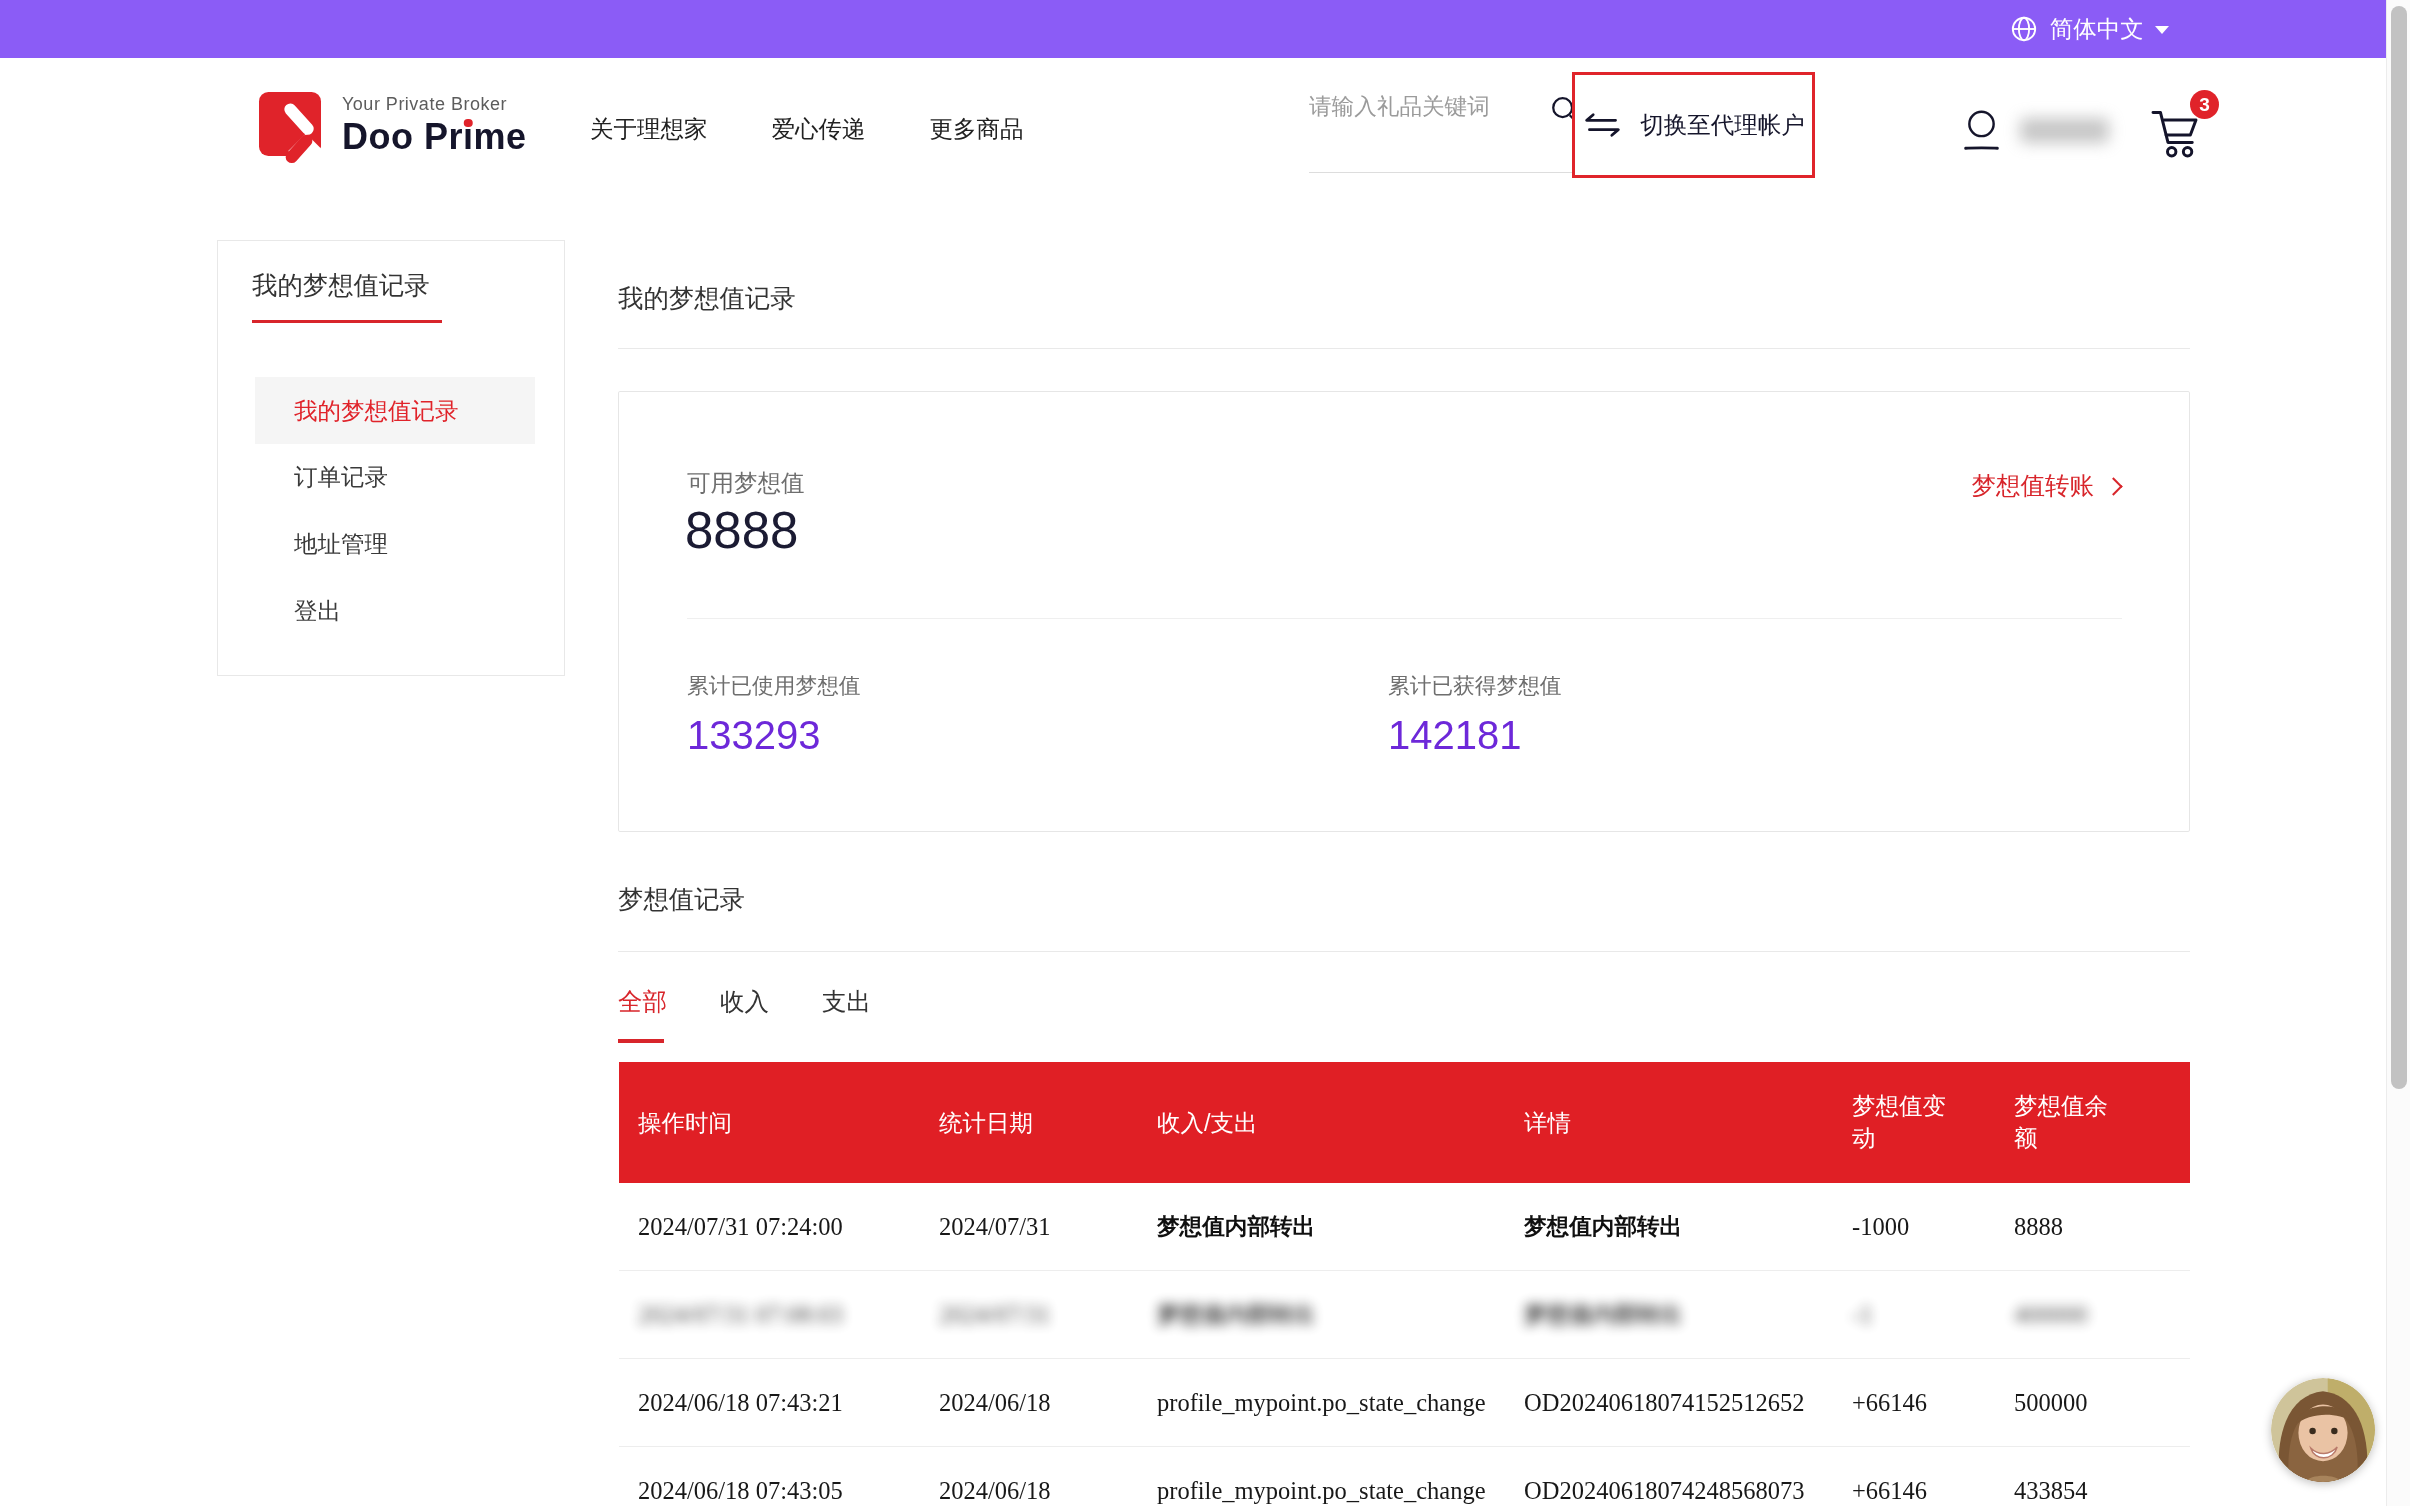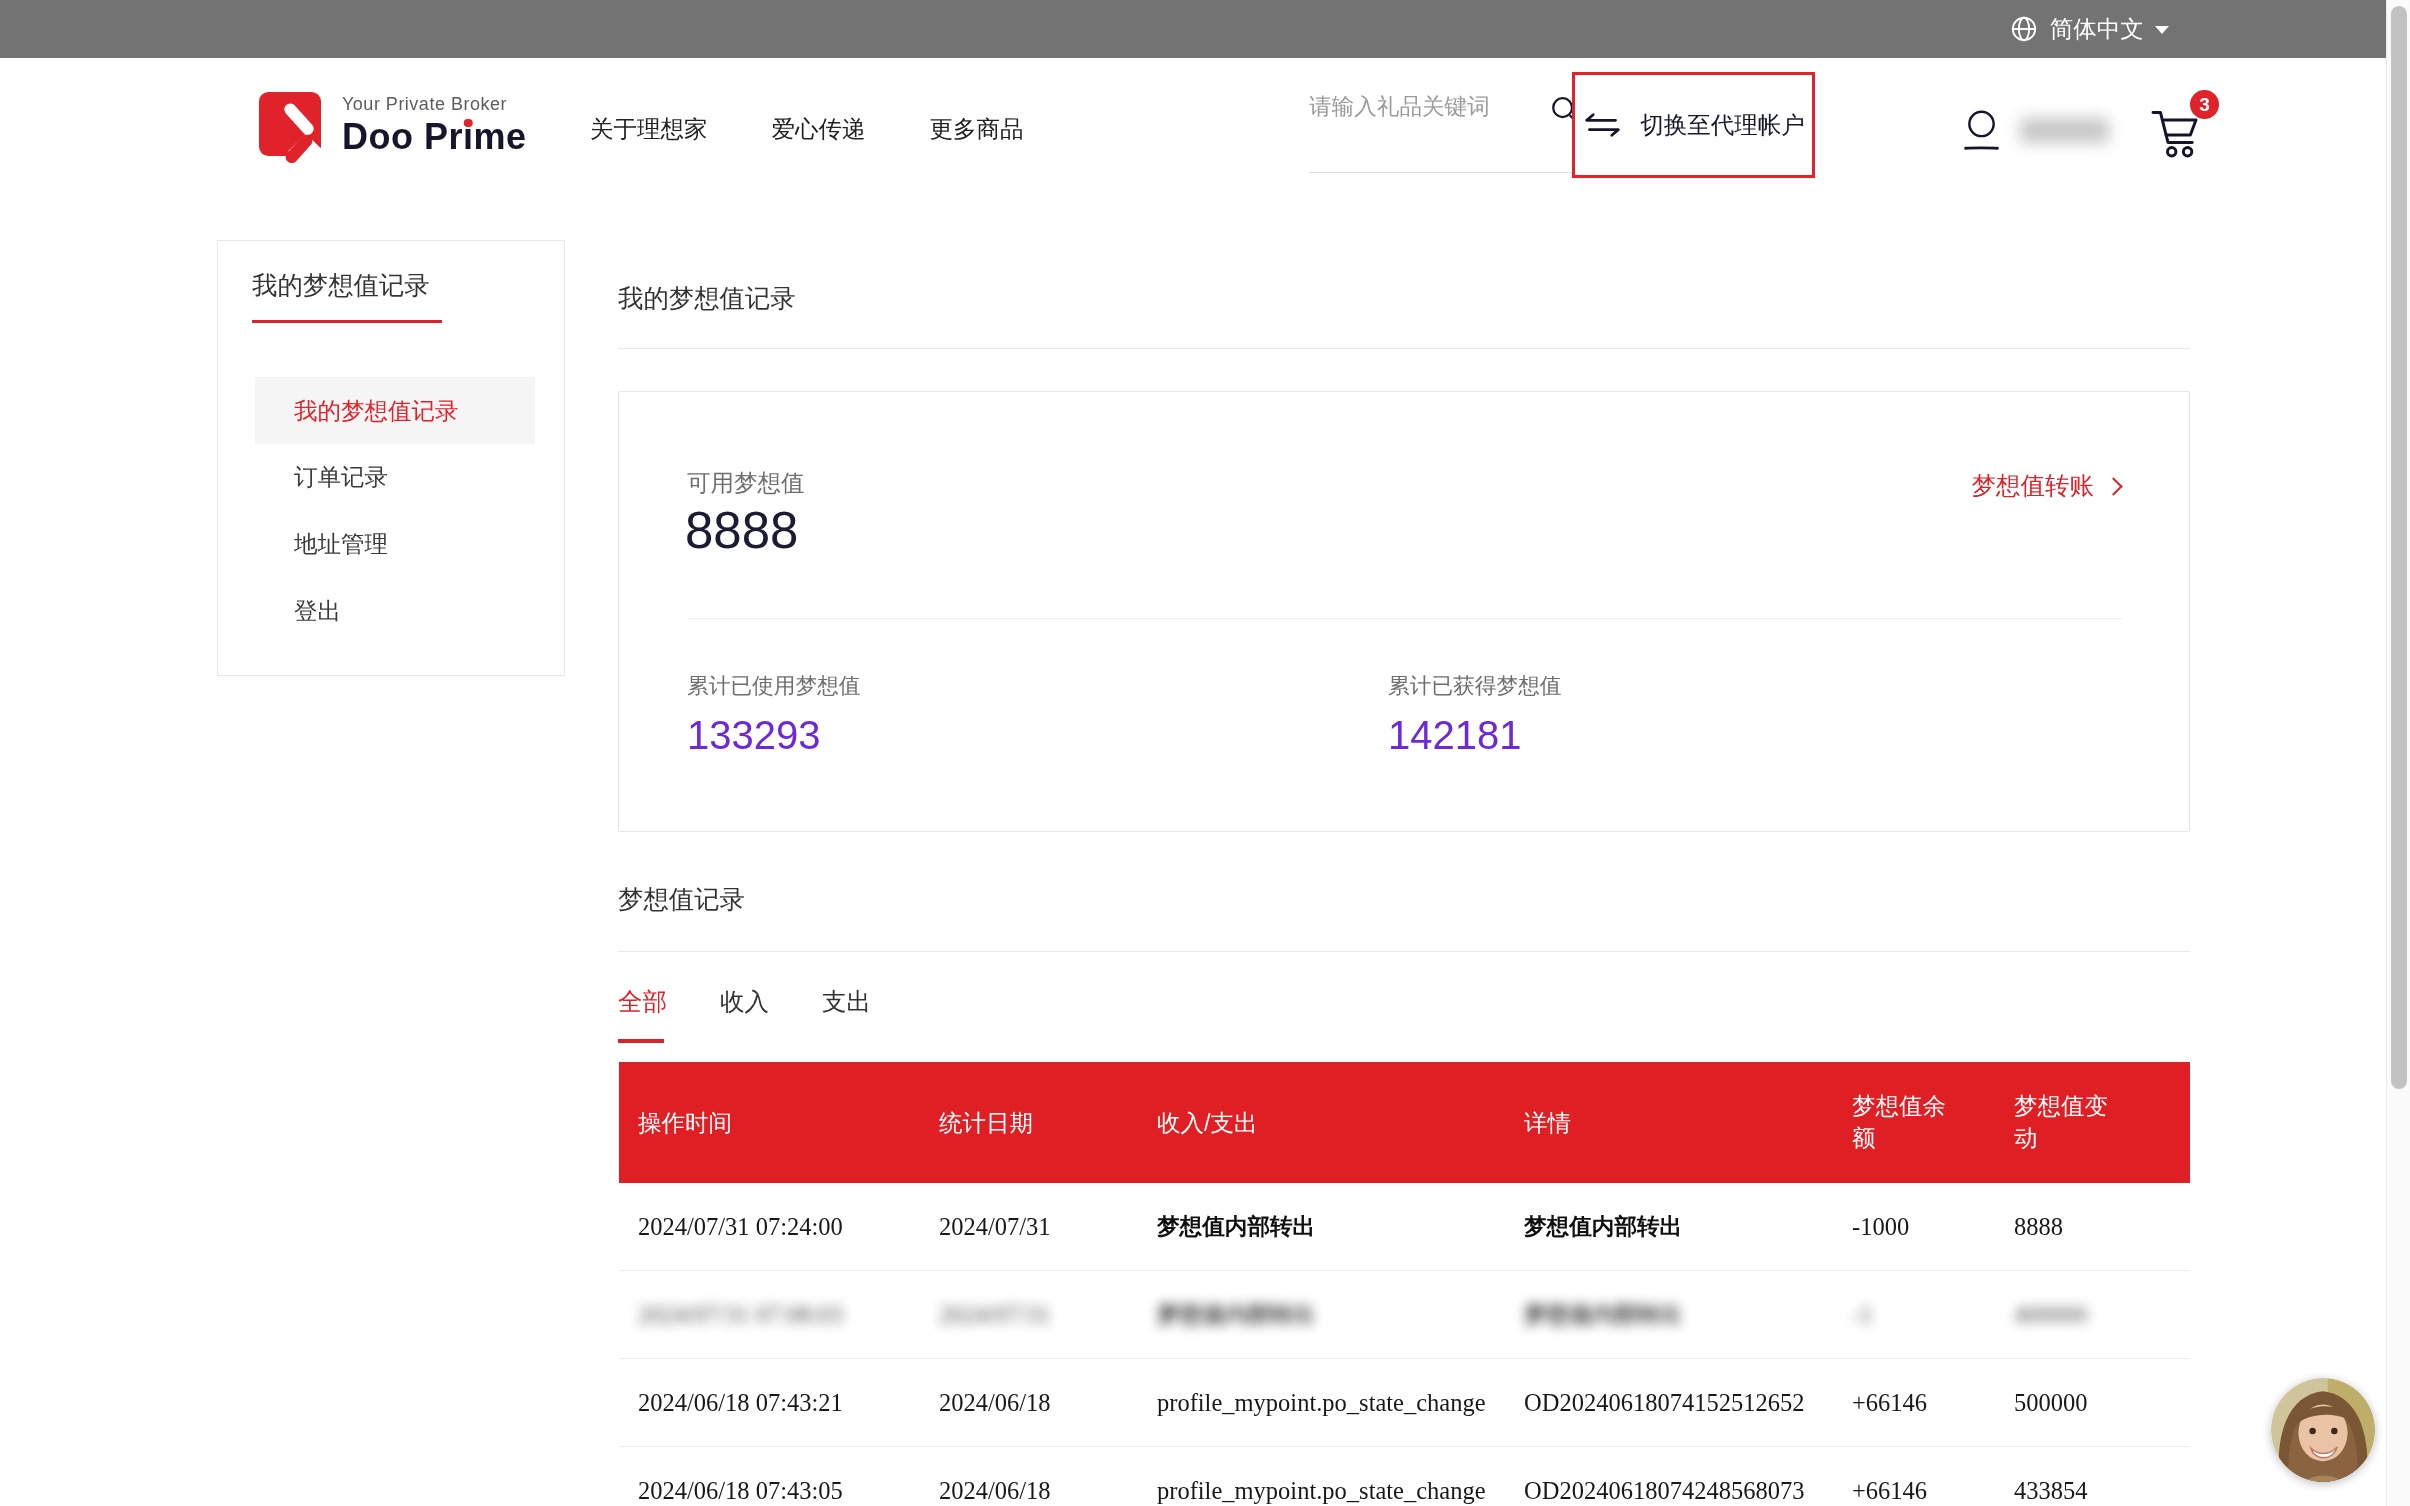--- a/index.html
+++ b/index.html
@@ -2,21 +2,21 @@
 <html style="font-size:15px"><head>
 <meta charset="utf-8">
 <style>
   * { margin:0; padding:0; box-sizing:border-box; }
   html,body { width:2411px; height:1507px; overflow:hidden; background:#fff;
     font-family:"Liberation Sans","DejaVu Sans",sans-serif; }
   .abs { position:absolute; }
   #page { position:relative; width:2411px; height:1507px; background:#fff; }
 
   
-  .topbar { left:0; top:0; width:2386px; height:58px; background:#737373; }
+  .topbar { left:0; top:0; width:2386px; height:58px; background:#8b5cf6; }
   .lang-switch { position:absolute; right:217px; top:0; height:58px; display:flex; align-items:center; gap:11.3px; cursor:pointer; }
   .lang-label { color:#fff; font-size:23.5px; }
   .caret-down { width:0; height:0; border-left:7.5px solid transparent; border-right:7.5px solid transparent; border-top:8.5px solid #fff; margin-top:1.9px; }
 
   
   .header { left:0; top:58px; width:2386px; height:160px; background:#fff; }
   .logo { left:215px; top:92px; display:flex; align-items:flex-start; gap:21px;padding-left:44px; }
   .logo-mark { position:relative; width:62px; height:64px; background:#e0232a; border-radius:9.4px; overflow:visible; }
   .logo-cut { position:absolute; right:-13px; bottom:-13px; width:43px; height:24.5px; background:#fff; transform:rotate(45deg); }
   .logo-slash-white { position:absolute; left:34px; top:7.5px; width:12.2px; height:38px; background:#fff; border-radius:7.5px; transform:rotate(-42deg); }
@@ -224,24 +224,24 @@
     <span class="tab">支出</span>
   </div>
 
   <div class="abs table">
     <div class="thead">
       <div class="th">操作时间</div>
       <div class="th">统计日期</div>
       <div class="th">收入/支出</div>
       <div class="th">详情</div>
       <div class="th th-narrow">
+          <span>梦想值变动</span>
+        </div>
+      <div class="th th-narrow">
           <span>梦想值余额</span>
-        </div>
-      <div class="th th-narrow">
-          <span>梦想值变动</span>
         </div>
     </div>
 
     <div class="trow">
       <div class="td c-serif">2024/07/31 07:24:00</div>
       <div class="td c-serif">2024/07/31</div>
       <div class="td c-zhbold">梦想值内部转出</div>
       <div class="td c-zhbold">梦想值内部转出</div>
       <div class="td c-serif">-1000</div>
       <div class="td c-serif">8888</div>

